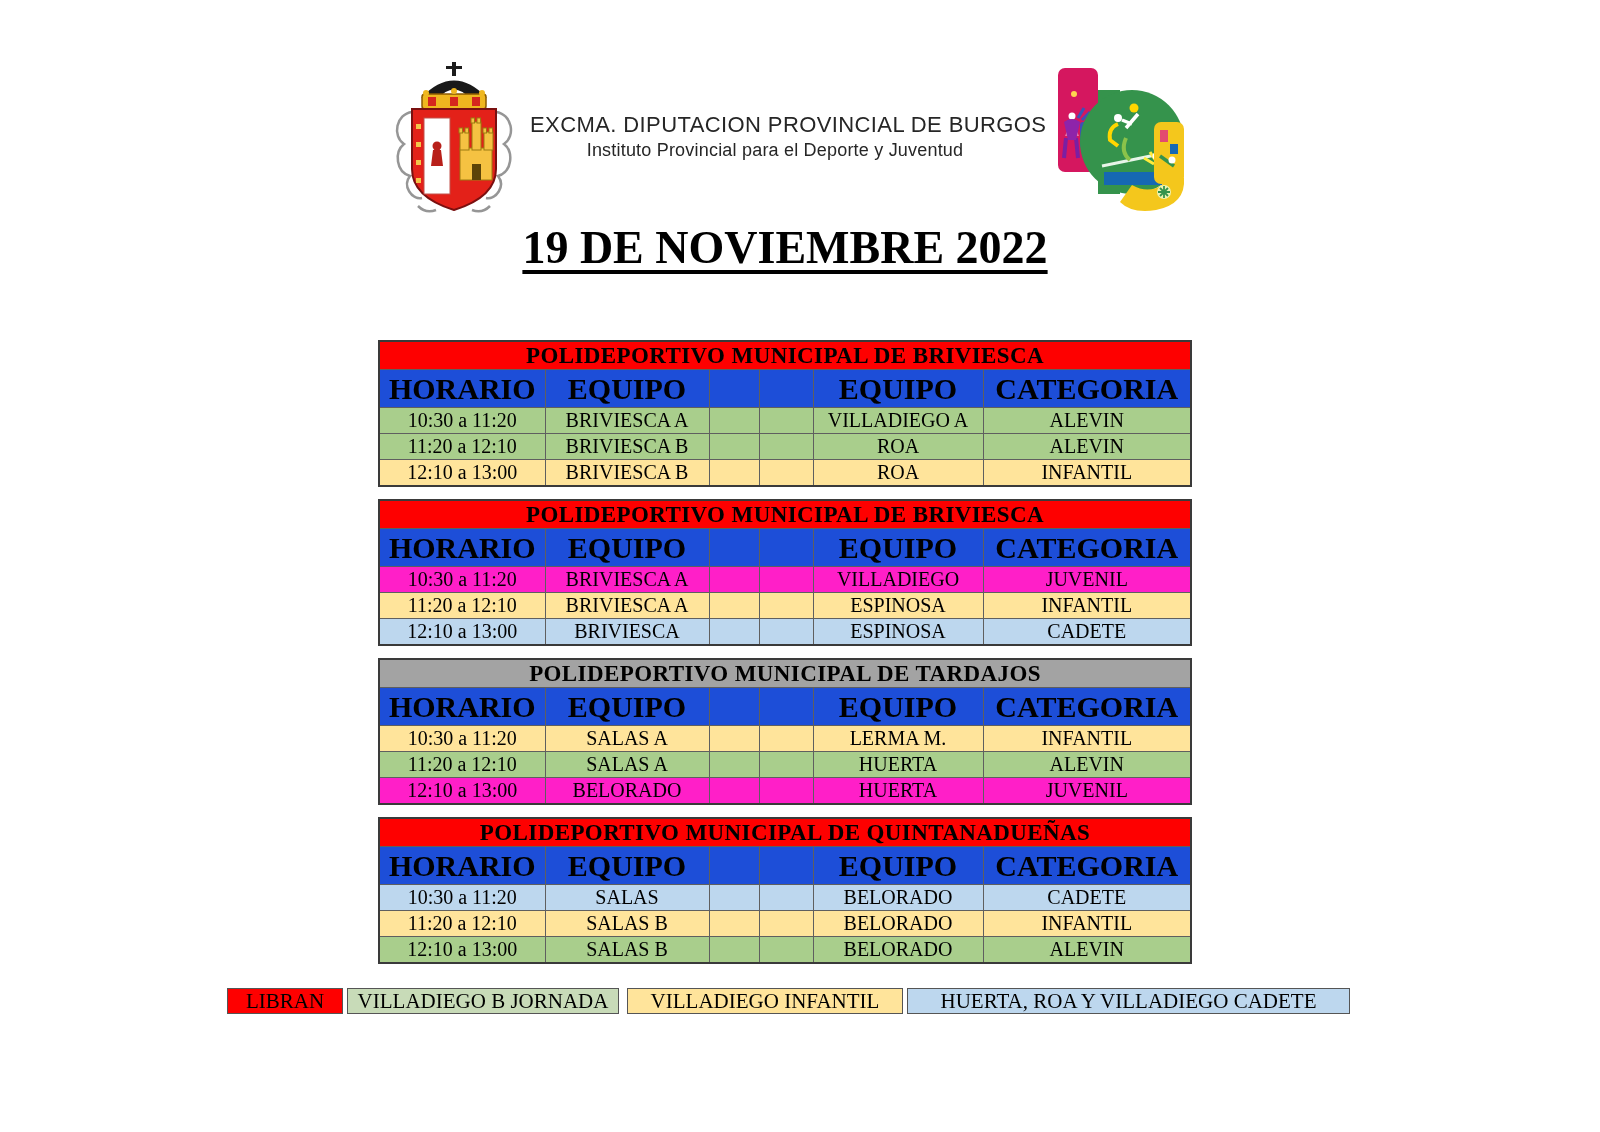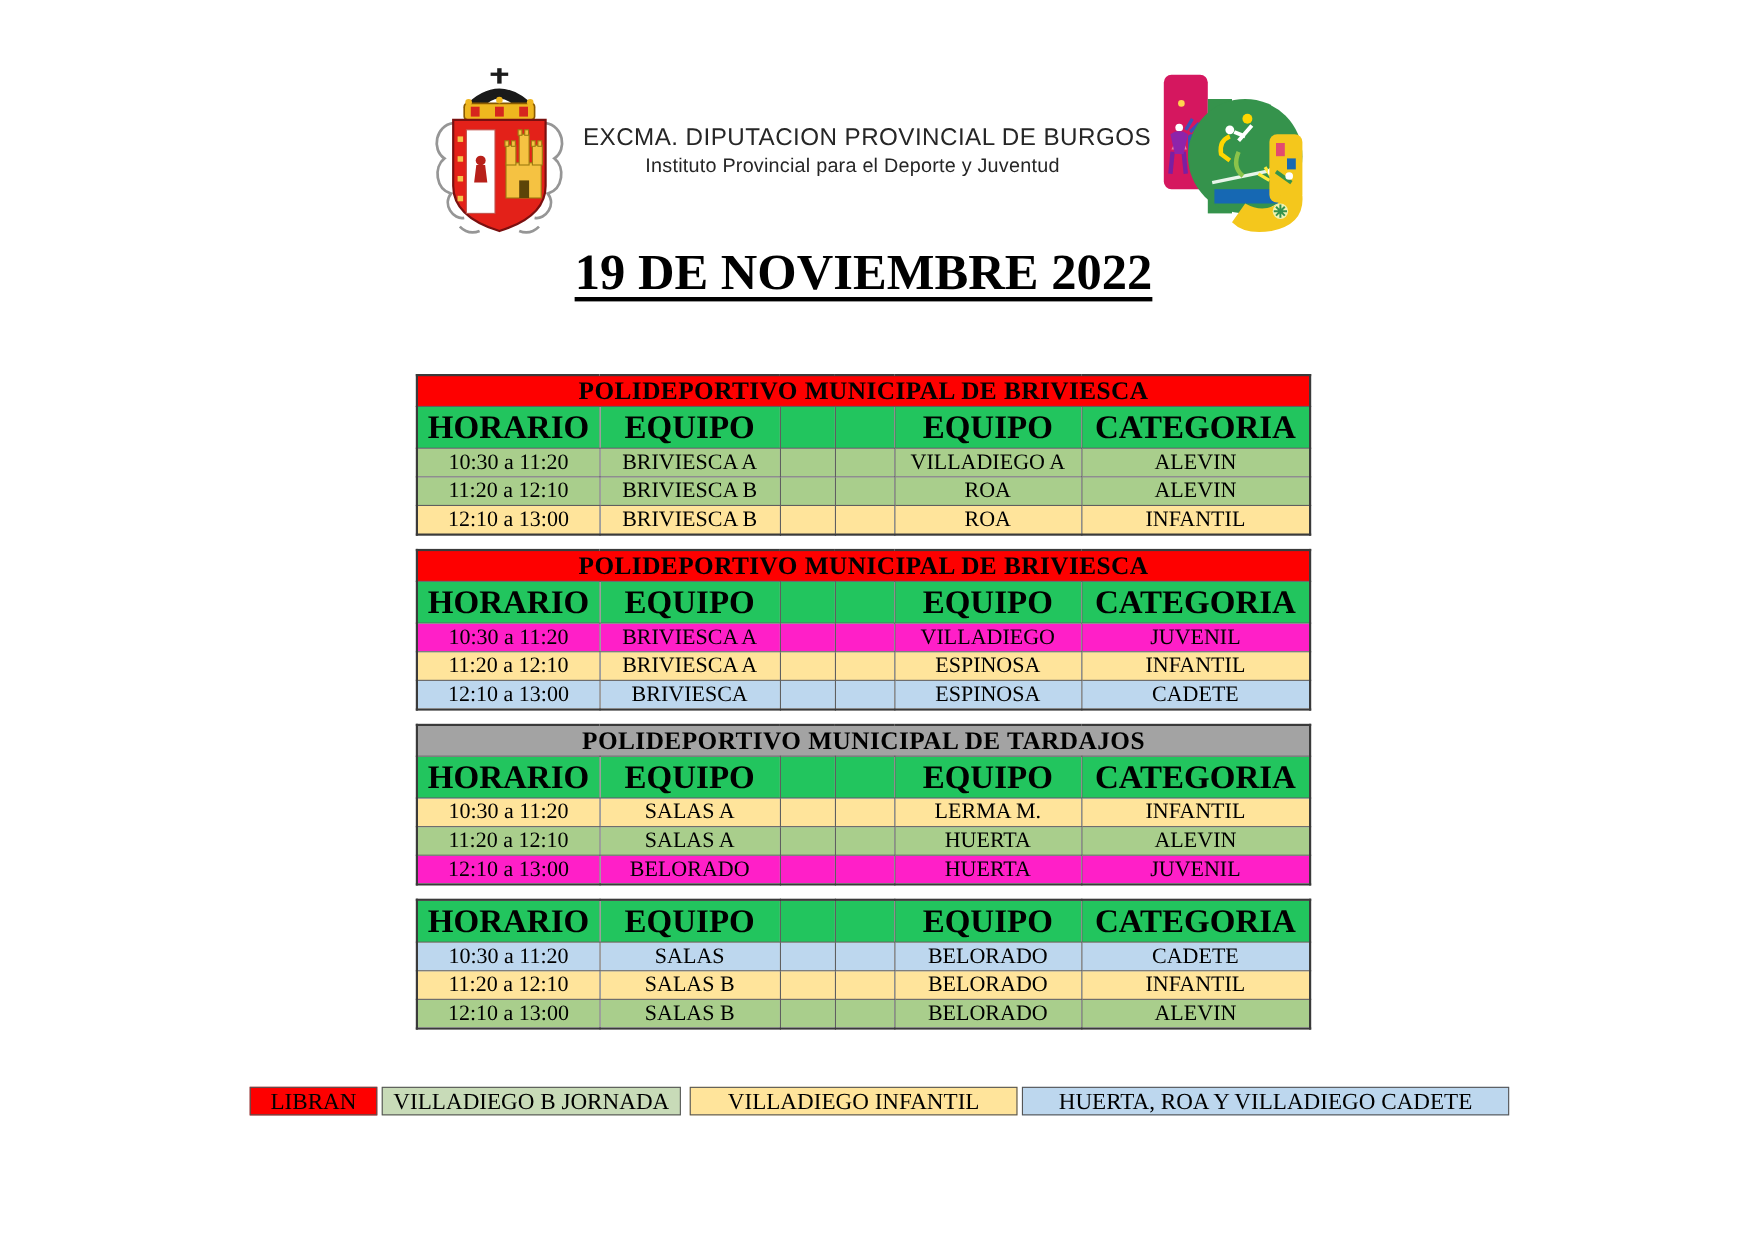--- a/index.html
+++ b/index.html
@@ -29,33 +29,33 @@
   #tables-area{position:absolute; left:378px; top:340px;}
   #tables-area table{
     border-collapse:collapse; table-layout:fixed; width:812px;
     margin:0 0 12px 0; border:2px solid #3a3a3a;
   }
   #tables-area td, #tables-area th{
     border:1px solid #5f5f5f; text-align:center; padding:0;
     overflow:hidden; white-space:nowrap; color:#000;
   }
   tr.banner td{height:27px; font-weight:bold; font-size:23px; letter-spacing:0.4px;margin-top:31px;}
-  tr.cols th{height:37px; font-weight:bold; font-size:30px; background:#22c55e;}
+  tr.cols th{height:37px; font-weight:bold; font-size:30px; background:#1d4ed8;}
   tr.data td{height:25px; font-size:20px;}
 
   
   #legend{position:absolute; left:227px; top:988px; display:flex; align-items:center;}
   .legend-item{
     height:26px; box-sizing:border-box; border:1px solid #555;
     display:flex; align-items:center; justify-content:center;
     font-size:21px; color:#000; white-space:nowrap;
   }
   .legend-item:nth-child(1){width:116px; margin-right:4px;}
   .legend-item:nth-child(2){width:272px; margin-right:8px;}
-  .legend-item:nth-child(3){width:298px; margin-right:4px;}
+  .legend-item:nth-child(3){width:276px; margin-right:4px;}
   .legend-item:nth-child(4){width:443px;}
 </style>
 </head>
 <body>
 
 <div class="page">
 
   <div class="crest">
     <svg width="132" height="158" viewBox="0 0 132 158">
 
@@ -300,20 +300,23 @@
       <table>
         <colgroup>
           <col style="width: 166px;">
           <col style="width: 164px;">
           <col style="width: 50px;">
           <col style="width: 54px;">
           <col style="width: 170px;">
           <col style="width: 208px;">
         </colgroup>
         <tbody>
+          <tr class="banner">
+            <td colspan="6" style="background: rgb(254, 0, 0);">POLIDEPORTIVO MUNICIPAL DE QUINTANADUEÑAS</td>
+          </tr>
           <tr class="cols">
             <th>HORARIO</th>
             <th>EQUIPO</th>
             <th></th>
             <th></th>
             <th>EQUIPO</th>
             <th>CATEGORIA</th>
           </tr>
           <tr class="data" style="background: rgb(189, 215, 238);">
             <td>10:30 a 11:20</td>

